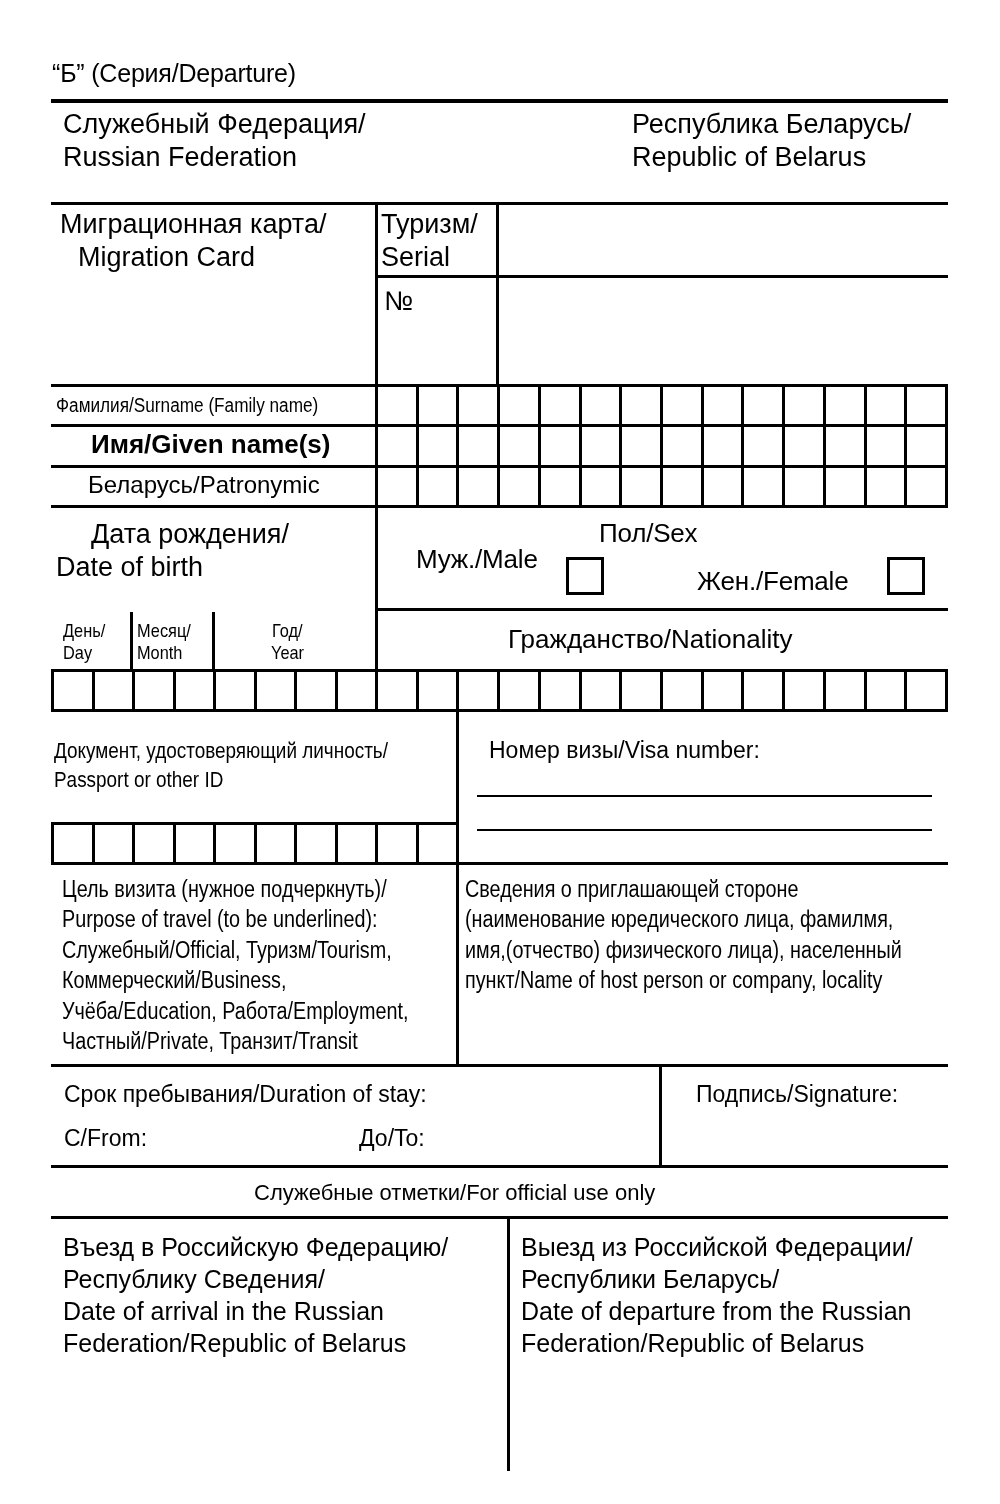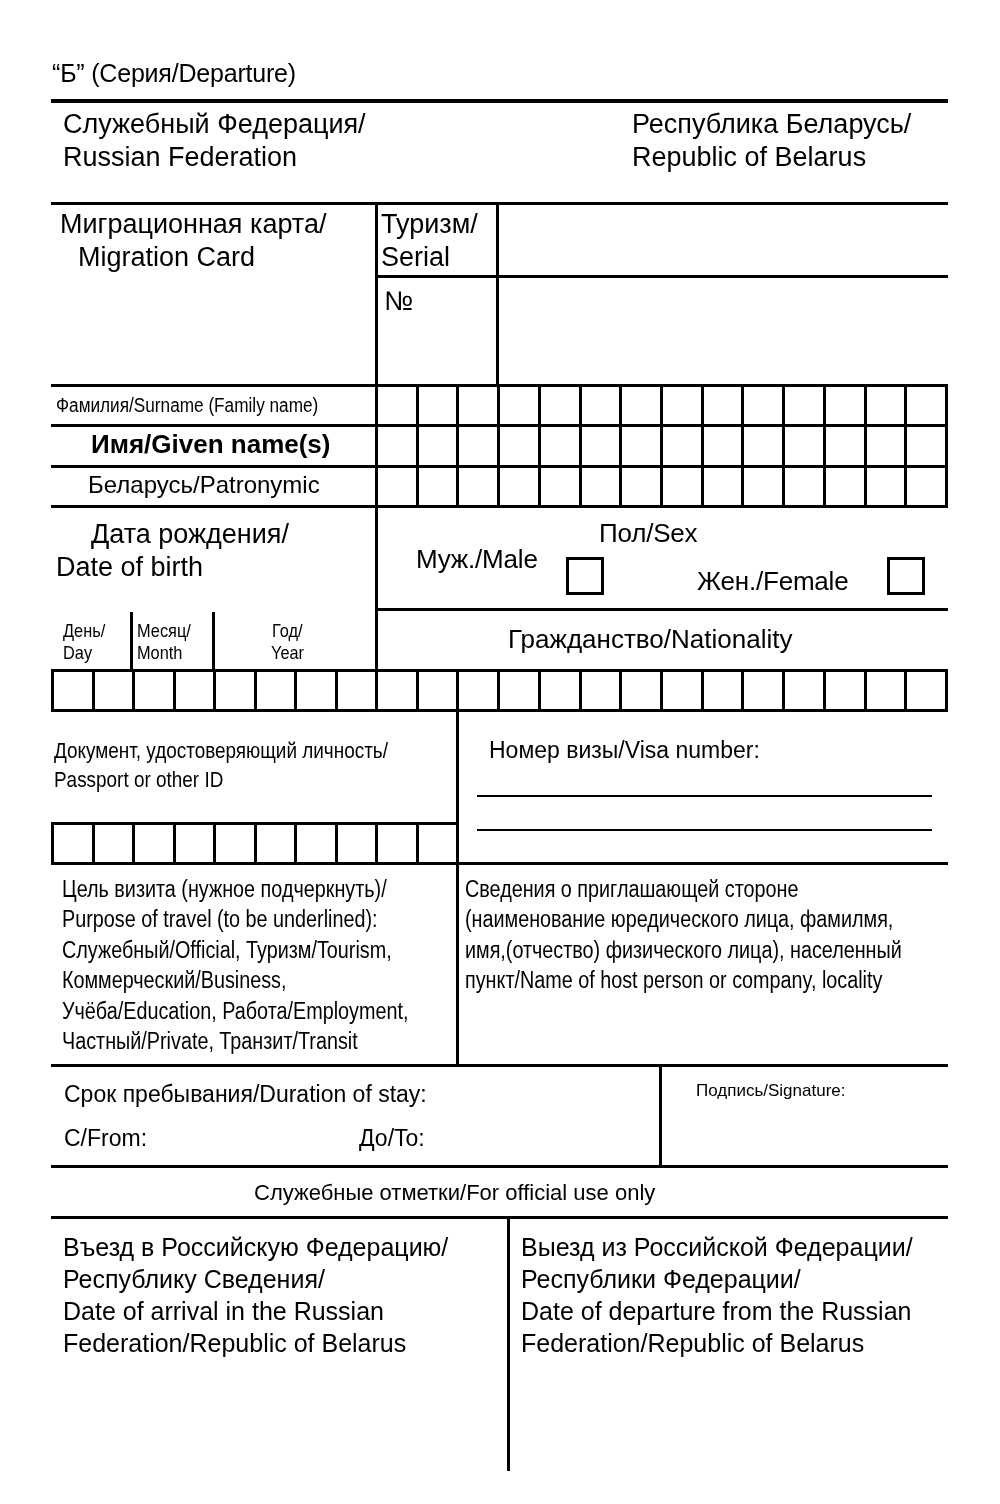--- a/index.html
+++ b/index.html
@@ -191,31 +191,31 @@
     <div class="txt" style="position: absolute; left: 0px; top: 30.4px; font-size: 23px; transform: scaleX(0.86); transform-origin: left top;">(наименование юредического лица, фамилмя,</div>
     <div class="txt" style="position: absolute; left: 0px; top: 60.8px; font-size: 23px; transform: scaleX(0.86); transform-origin: left top;">имя,(отчество) физического лица), населенный</div>
     <div class="txt" style="position: absolute; left: 0px; top: 91.2px; font-size: 23px; transform: scaleX(0.86); transform-origin: left top;">пункт/Name of host person or company, locality</div>
   </div>
 <div class="hl" style="left:51px;top:1064px;width:897px;"></div>
 
 <div class="vl" style="left:659px;top:1064px;height:104px;"></div>
 <div class="txt" style="left:64px;top:1081px;font-size:23px;">Срок пребывания/Duration of stay:</div>
 <div class="txt" style="left:64px;top:1125px;font-size:23px;">С/From:</div>
 <div class="txt" style="left:359px;top:1125px;font-size:23px;">До/To:</div>
-<div class="txt" style="left:696px;top:1081px;font-size:17px;">Подпись/Signature:</div>
+<div class="txt" style="left:696px;top:1081px;font-size:23px;">Подпись/Signature:</div>
 <div class="area" style="left:665px;top:1110px;width:280px;height:54px;"></div>
 <div class="hl" style="left:51px;top:1165px;width:897px;"></div>
 
 <div class="txt" style="left:254px;top:1180px;font-size:22px;">Служебные отметки/For official use only</div>
 <div class="hl" style="left:51px;top:1216px;width:897px;"></div>
 <div class="vl" style="left:507px;top:1216px;height:255px;"></div>
 <div id="arrival-lines" class="abs" style="left:63px;top:1232px;">
     <div class="txt" style="position: absolute; left: 0px; top: 0px; font-size: 25px;">Въезд в Российскую Федерацию/</div>
     <div class="txt" style="position: absolute; left: 0px; top: 32px; font-size: 25px;">Республику Сведения/</div>
     <div class="txt" style="position: absolute; left: 0px; top: 64px; font-size: 25px;">Date of arrival in the Russian</div>
     <div class="txt" style="position: absolute; left: 0px; top: 96px; font-size: 25px;">Federation/Republic of Belarus</div>
   </div>
 <div id="departure-lines" class="abs" style="left:521px;top:1232px;">
     <div class="txt" style="position: absolute; left: 0px; top: 0px; font-size: 25px;">Выезд из Российской Федерации/</div>
-    <div class="txt" style="position: absolute; left: 0px; top: 32px; font-size: 25px;">Республики Федерации/</div>
+    <div class="txt" style="position: absolute; left: 0px; top: 32px; font-size: 25px;">Республики Беларусь/</div>
     <div class="txt" style="position: absolute; left: 0px; top: 64px; font-size: 25px;">Date of departure from the Russian</div>
     <div class="txt" style="position: absolute; left: 0px; top: 96px; font-size: 25px;">Federation/Republic of Belarus</div>
   </div>
 
 </body></html>

